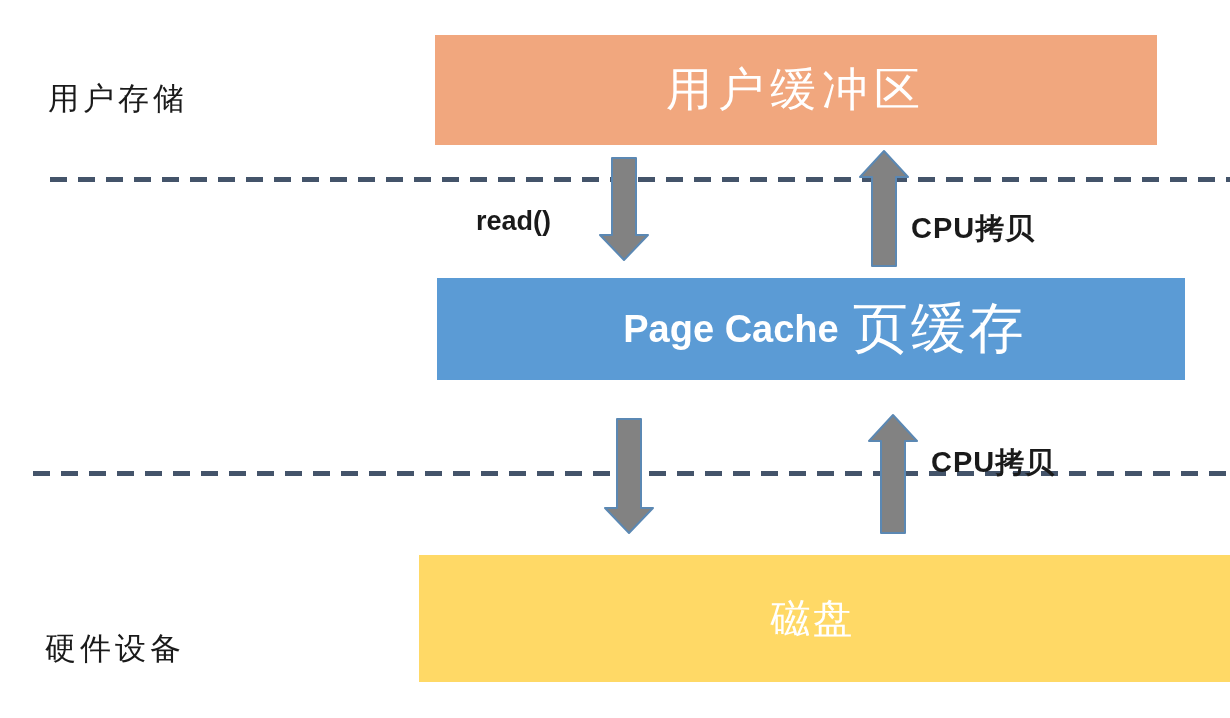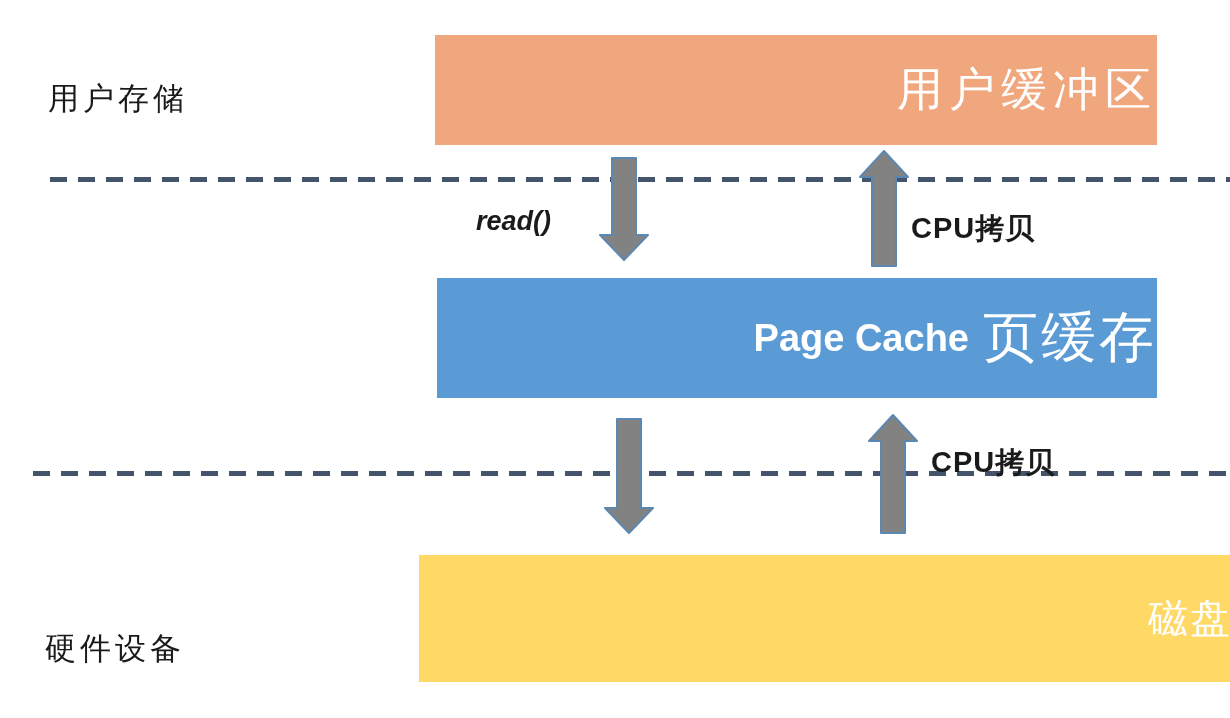--- a/index.html
+++ b/index.html
@@ -37,32 +37,33 @@
       transparent 28px);
   }
   #dash-1 { left: 50px; top: 177px; width: 1180px; }
   #dash-2 { left: 33px; top: 471px; width: 1197px; }
 
   
   .box {
     position: absolute;
     display: flex;
     align-items: center;
-    justify-content: flex-end;
+    justify-content: center;
     color: var(--box-text-color, #ffffff);
     white-space: nowrap;
   }
   #box-user-buffer {
     left: 435px; top: 35px; width: 722px; height: 110px;
     background: var(--user-buffer-fill, #f1a77e);
     font-size: 46px; letter-spacing: 6px;
   }
   #box-page-cache {
-    left: 437px; top: 278px; width: 720px; height: 120px;
+    left: 437px; top: 278px; width: 720px; height: 102px;
     background: var(--page-cache-fill, #5b9bd5);
+    padding-left: 28px;
   }
   #box-page-cache .en {
     font-family: "Liberation Sans", "DejaVu Sans", sans-serif;
     font-weight: 700; font-size: 38px;
   }
   #box-page-cache .zh {
     font-size: 55px; letter-spacing: 3px; margin-left: 14px;
   }
   #box-disk {
     left: 419px; top: 555px; width: 839px; height: 127px;
@@ -84,21 +85,21 @@
   #arrow-disk-down   { left: 603px; top: 418px; }
   #arrow-cpu-up-2    { left: 867px; top: 413px; }
 
   
   .arrow-label {
     position: absolute;
     color: var(--label-text-color, #1a1a1a);
     font-family: "Liberation Sans", "DejaVu Sans", sans-serif;
     white-space: nowrap;
   }
-  #lbl-read  { left: 476px; top: 206px; font-size: 27px; font-weight: 700; font-style: italic; }
+  #lbl-read  { left: 476px; top: 206px; font-size: 27px; font-weight: 700; }
   #lbl-cpu-1 { left: 911px; top: 209px; font-size: 29px; font-weight: 600; letter-spacing: 1px; }
   #lbl-cpu-2 { left: 931px; top: 443px; font-size: 29px; font-weight: 600; letter-spacing: 1px; }
 </style>
 </head>
 <body>
 
 <div class="canvas">
 
   <div class="layer-label" id="lbl-user">用户存储</div>
   <div class="layer-label" id="lbl-hardware">硬件设备</div>

